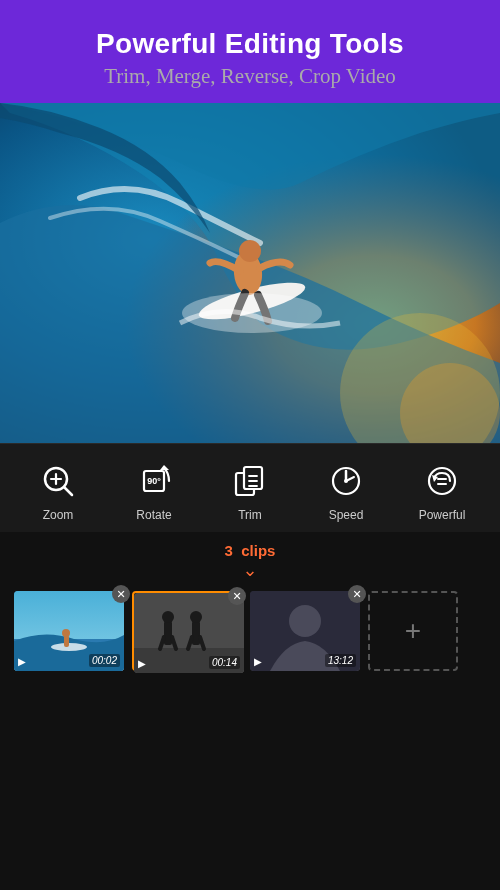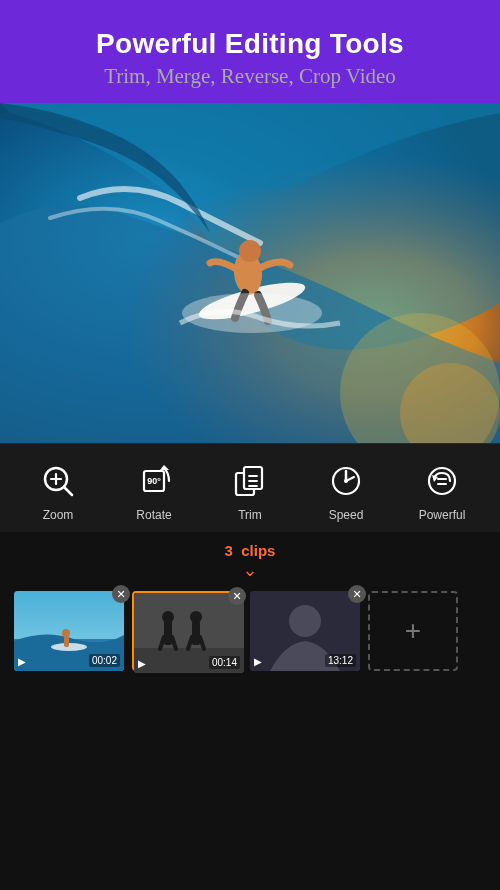--- a/index.html
+++ b/index.html
@@ -183,20 +183,21 @@
 
     .clip-duration {
       position: absolute;
       bottom: 4px;
       right: 4px;
       font-size: 10px;
       color: #fff;
       background: rgba(0,0,0,0.4);
       padding: 1px 3px;
       border-radius: 2px;
+      font-style: italic;
     }
 
     .add-clip {
       width: 90px;
       height: 80px;
       border: 2px dashed #555;
       border-radius: 4px;
       display: flex;
       align-items: center;
       justify-content: center;

